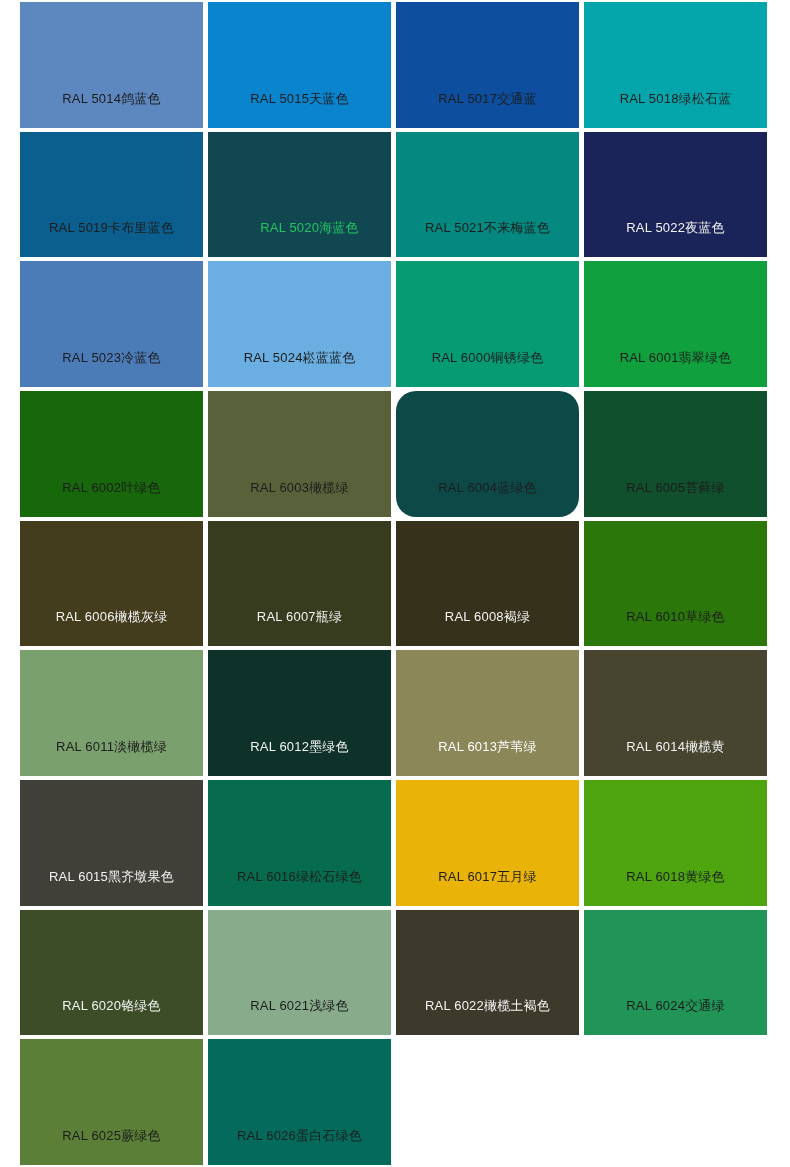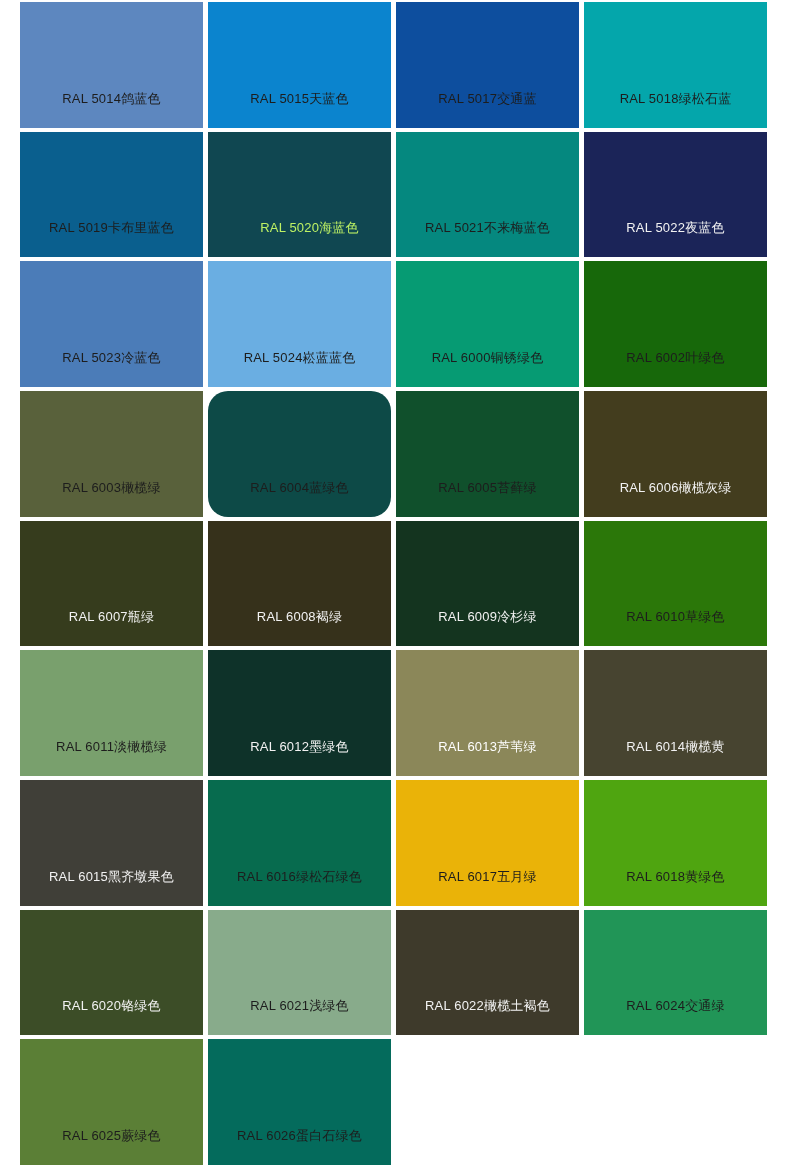--- a/index.html
+++ b/index.html
@@ -65,36 +65,39 @@
     <div class="swatch" style="background: rgb(13, 78, 158);">
       <span class="swatch-label label-dark" style="color: rgb(29, 29, 29);">RAL 5017交通蓝</span>
     </div>
     <div class="swatch" style="background: rgb(4, 166, 171);">
       <span class="swatch-label label-dark" style="color: rgb(29, 29, 29);">RAL 5018绿松石蓝</span>
     </div>
     <div class="swatch" style="background: rgb(10, 95, 142);">
       <span class="swatch-label label-dark" style="color: rgb(29, 29, 29);">RAL 5019卡布里蓝色</span>
     </div>
     <div class="swatch" style="background: rgb(16, 71, 81);">
-      <span class="swatch-label label-light" style="color: #bef264; padding-left: 20px;">RAL 5020海蓝色</span>
+      <span class="swatch-label label-light" style="color: #22c55e; padding-left: 20px;">RAL 5020海蓝色</span>
     </div>
     <div class="swatch" style="background: rgb(5, 136, 127);">
       <span class="swatch-label label-dark" style="color: rgb(29, 29, 29);">RAL 5021不来梅蓝色</span>
     </div>
     <div class="swatch" style="background: rgb(27, 36, 88);">
       <span class="swatch-label label-light" style="color: rgb(242, 242, 242);">RAL 5022夜蓝色</span>
     </div>
     <div class="swatch" style="background: rgb(75, 124, 184);">
       <span class="swatch-label label-dark" style="color: rgb(29, 29, 29);">RAL 5023冷蓝色</span>
     </div>
     <div class="swatch" style="background: rgb(106, 174, 226);">
       <span class="swatch-label label-dark" style="color: rgb(29, 29, 29);">RAL 5024崧蓝蓝色</span>
     </div>
     <div class="swatch" style="background: rgb(6, 155, 115);">
       <span class="swatch-label label-dark" style="color: rgb(29, 29, 29);">RAL 6000铜锈绿色</span>
+    </div>
+    <div class="swatch" style="background: rgb(17, 160, 62);">
+      <span class="swatch-label label-dark" style="color: rgb(29, 29, 29);">RAL 6001翡翠绿色</span>
     </div>
     <div class="swatch" style="background: rgb(23, 104, 10);">
       <span class="swatch-label label-dark" style="color: rgb(29, 29, 29);">RAL 6002叶绿色</span>
     </div>
     <div class="swatch" style="background: rgb(89, 97, 59);">
       <span class="swatch-label label-dark" style="color: rgb(29, 29, 29);">RAL 6003橄榄绿</span>
     </div>
     <div class="swatch" style="background: rgb(13, 74, 71); border-radius: 20px;">
       <span class="swatch-label label-dark" style="color: rgb(29, 29, 29);">RAL 6004蓝绿色</span>
     </div>
@@ -102,23 +105,20 @@
       <span class="swatch-label label-dark" style="color: rgb(29, 29, 29);">RAL 6005苔藓绿</span>
     </div>
     <div class="swatch" style="background: rgb(67, 61, 30);">
       <span class="swatch-label label-light" style="color: rgb(242, 242, 242);">RAL 6006橄榄灰绿</span>
     </div>
     <div class="swatch" style="background: rgb(54, 60, 29);">
       <span class="swatch-label label-light" style="color: rgb(242, 242, 242);">RAL 6007瓶绿</span>
     </div>
     <div class="swatch" style="background: rgb(54, 49, 27);">
       <span class="swatch-label label-light" style="color: rgb(242, 242, 242);">RAL 6008褐绿</span>
-    </div>
-    <div class="swatch" style="background: rgb(20, 52, 31);">
-      <span class="swatch-label label-light" style="color: rgb(242, 242, 242);">RAL 6009冷杉绿</span>
     </div>
     <div class="swatch" style="background: rgb(43, 119, 9);">
       <span class="swatch-label label-dark" style="color: rgb(29, 29, 29);">RAL 6010草绿色</span>
     </div>
     <div class="swatch" style="background: rgb(121, 160, 109);">
       <span class="swatch-label label-dark" style="color: rgb(29, 29, 29);">RAL 6011淡橄榄绿</span>
     </div>
     <div class="swatch" style="background: rgb(14, 50, 41);">
       <span class="swatch-label label-light" style="color: rgb(242, 242, 242);">RAL 6012墨绿色</span>
     </div>

